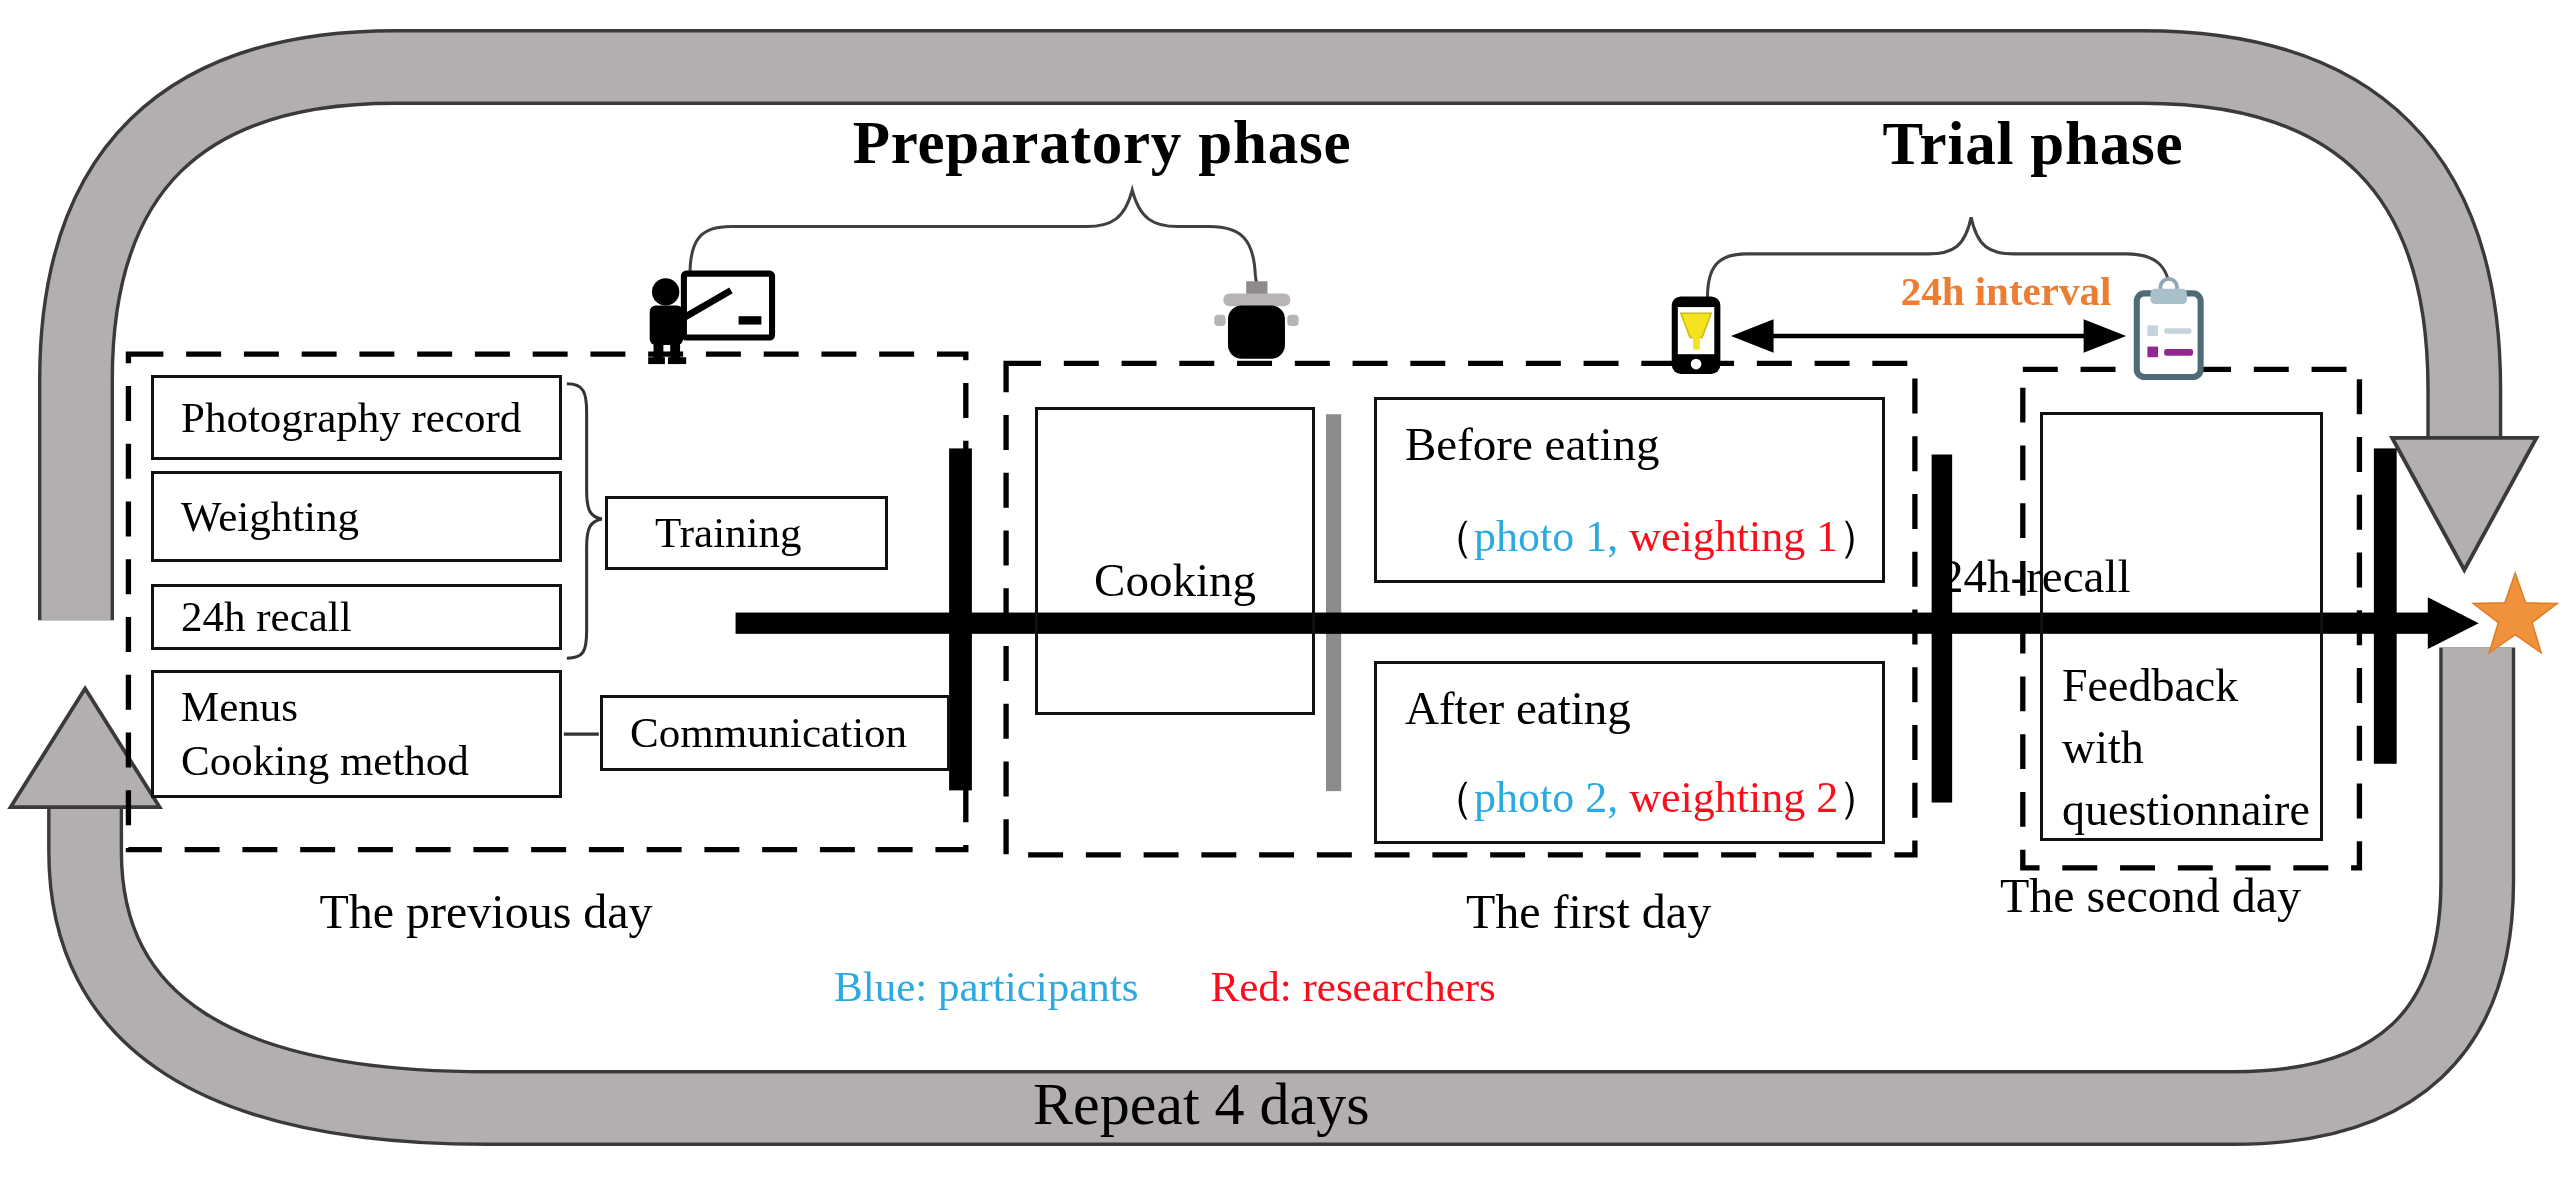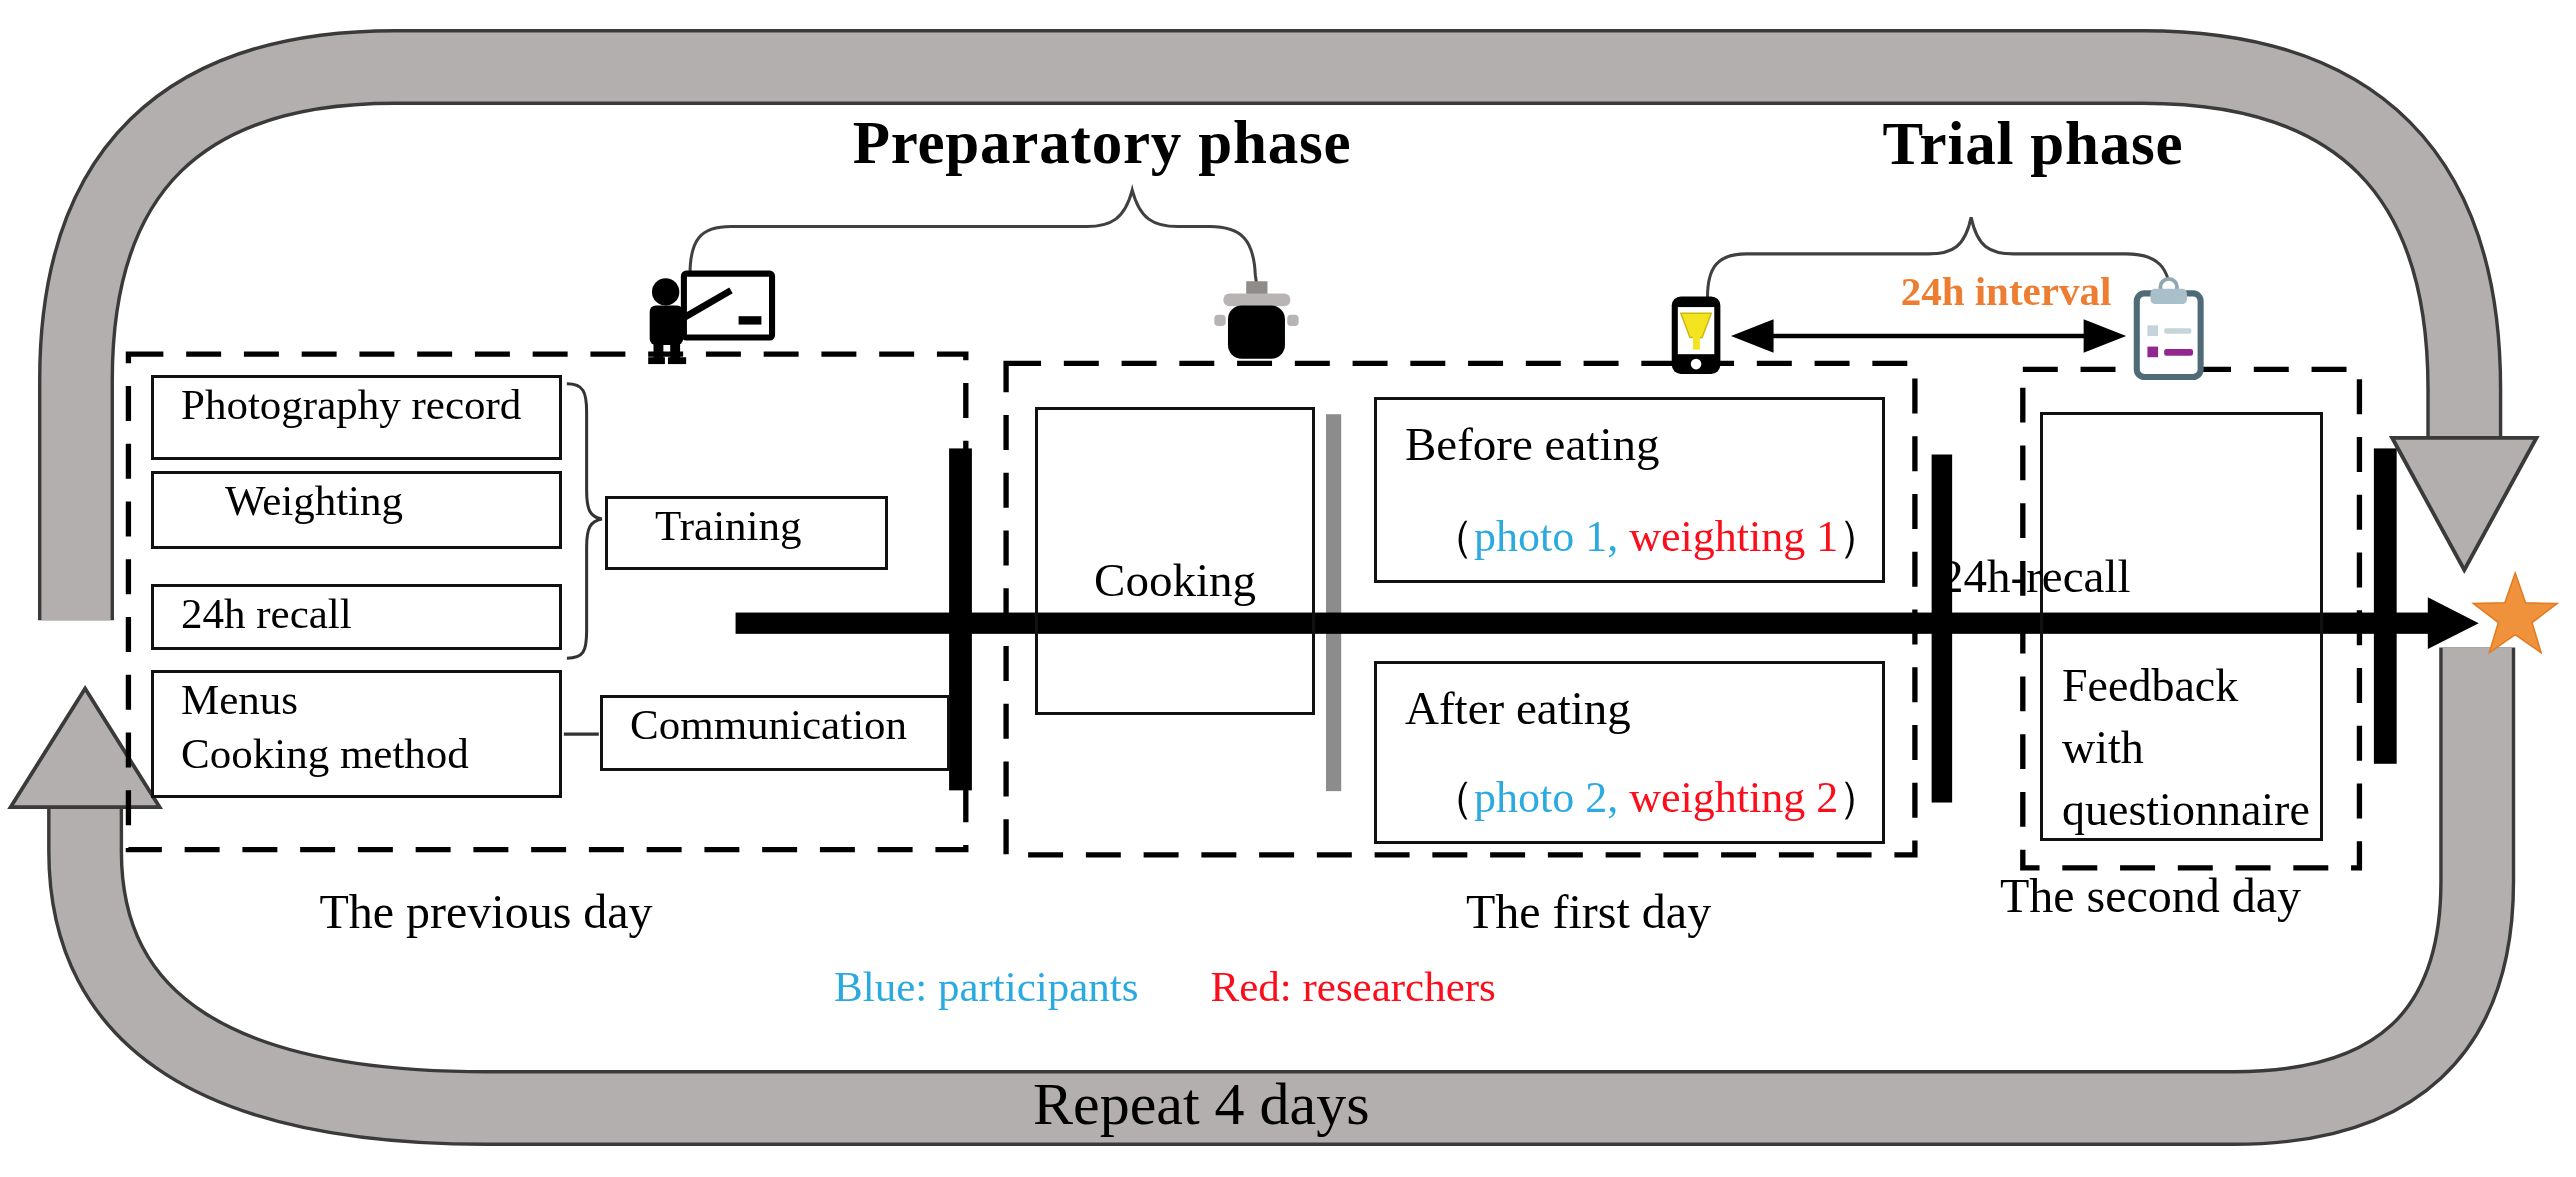--- a/index.html
+++ b/index.html
@@ -3,21 +3,21 @@
 <meta charset="utf-8">
 <style>
   html,body{margin:0;padding:0;background:#fff;}
   #canvas{position:relative;width:2576px;height:1178px;background:#fff;overflow:hidden;
           font-family:"Liberation Serif",serif;color:#000;}
   #diagram-svg{position:absolute;left:0;top:0;width:2576px;height:1178px;z-index:1;}
   .txt{position:absolute;z-index:2;}
   .phase-title{font-size:61px;font-weight:bold;text-align:center;letter-spacing:0.8px;}
   .interval{font-size:41px;font-weight:bold;color:#ED7D31;text-align:center;}
   .solid-box{position:absolute;z-index:2;border:3px solid #111;background:transparent;
-             box-sizing:border-box;display:flex;flex-direction:column;}
+             box-sizing:border-box;display:flex;flex-direction:column;justify-content:center;}
   .item-label{font-size:43px;padding-left:27px;white-space:pre-line;line-height:1.25;}
   .center-label{font-size:47px;text-align:center;}
   .day-label{font-size:48px;text-align:center;white-space:nowrap;}
   .eat-box{justify-content:space-between;padding:16.7px 0 13.7px 0;}
   .eat-title{font-size:47px;padding-left:28px;}
   .photo-line{font-size:44px;padding-left:53px;white-space:nowrap;}
   .blue-t{color:#2BA9E1;}
   .red-t{color:#FB0D1B;}
   .legend{position:absolute;z-index:2;display:flex;gap:72px;font-size:43px;}
   .repeat{font-size:60px;font-weight:normal;text-align:left;white-space:nowrap;}
@@ -112,21 +112,21 @@
 
   <div class="txt phase-title" style="left:836px;top:108px;width:532px;">Preparatory phase</div>
 
   <div class="txt phase-title" style="left:1839px;top:109px;width:388px;">Trial phase</div>
 
   <div class="txt interval" style="left:1816px;top:267px;width:380px;">24h interval</div>
 
   <div class="solid-box" style="left:151px;top:375px;width:411px;height:85px;">
     <div class="item-label">Photography record</div>
   </div>
-  <div class="solid-box" style="left:151px;top:471px;width:411px;height:78px;padding-left:44px;">
+  <div class="solid-box" style="left:151px;top:471px;width:411px;height:91px;">
     <div class="item-label">Weighting</div>
   </div>
   <div class="solid-box" style="left:151px;top:584px;width:411px;height:66px;">
     <div class="item-label">24h recall</div>
   </div>
   <div class="solid-box" style="left:151px;top:670px;width:411px;height:128px;">
     <div class="item-label">Menus
 Cooking method</div>
   </div>
   <div class="solid-box" style="left:605px;top:496px;width:283px;height:74px;padding-left:20px;">

